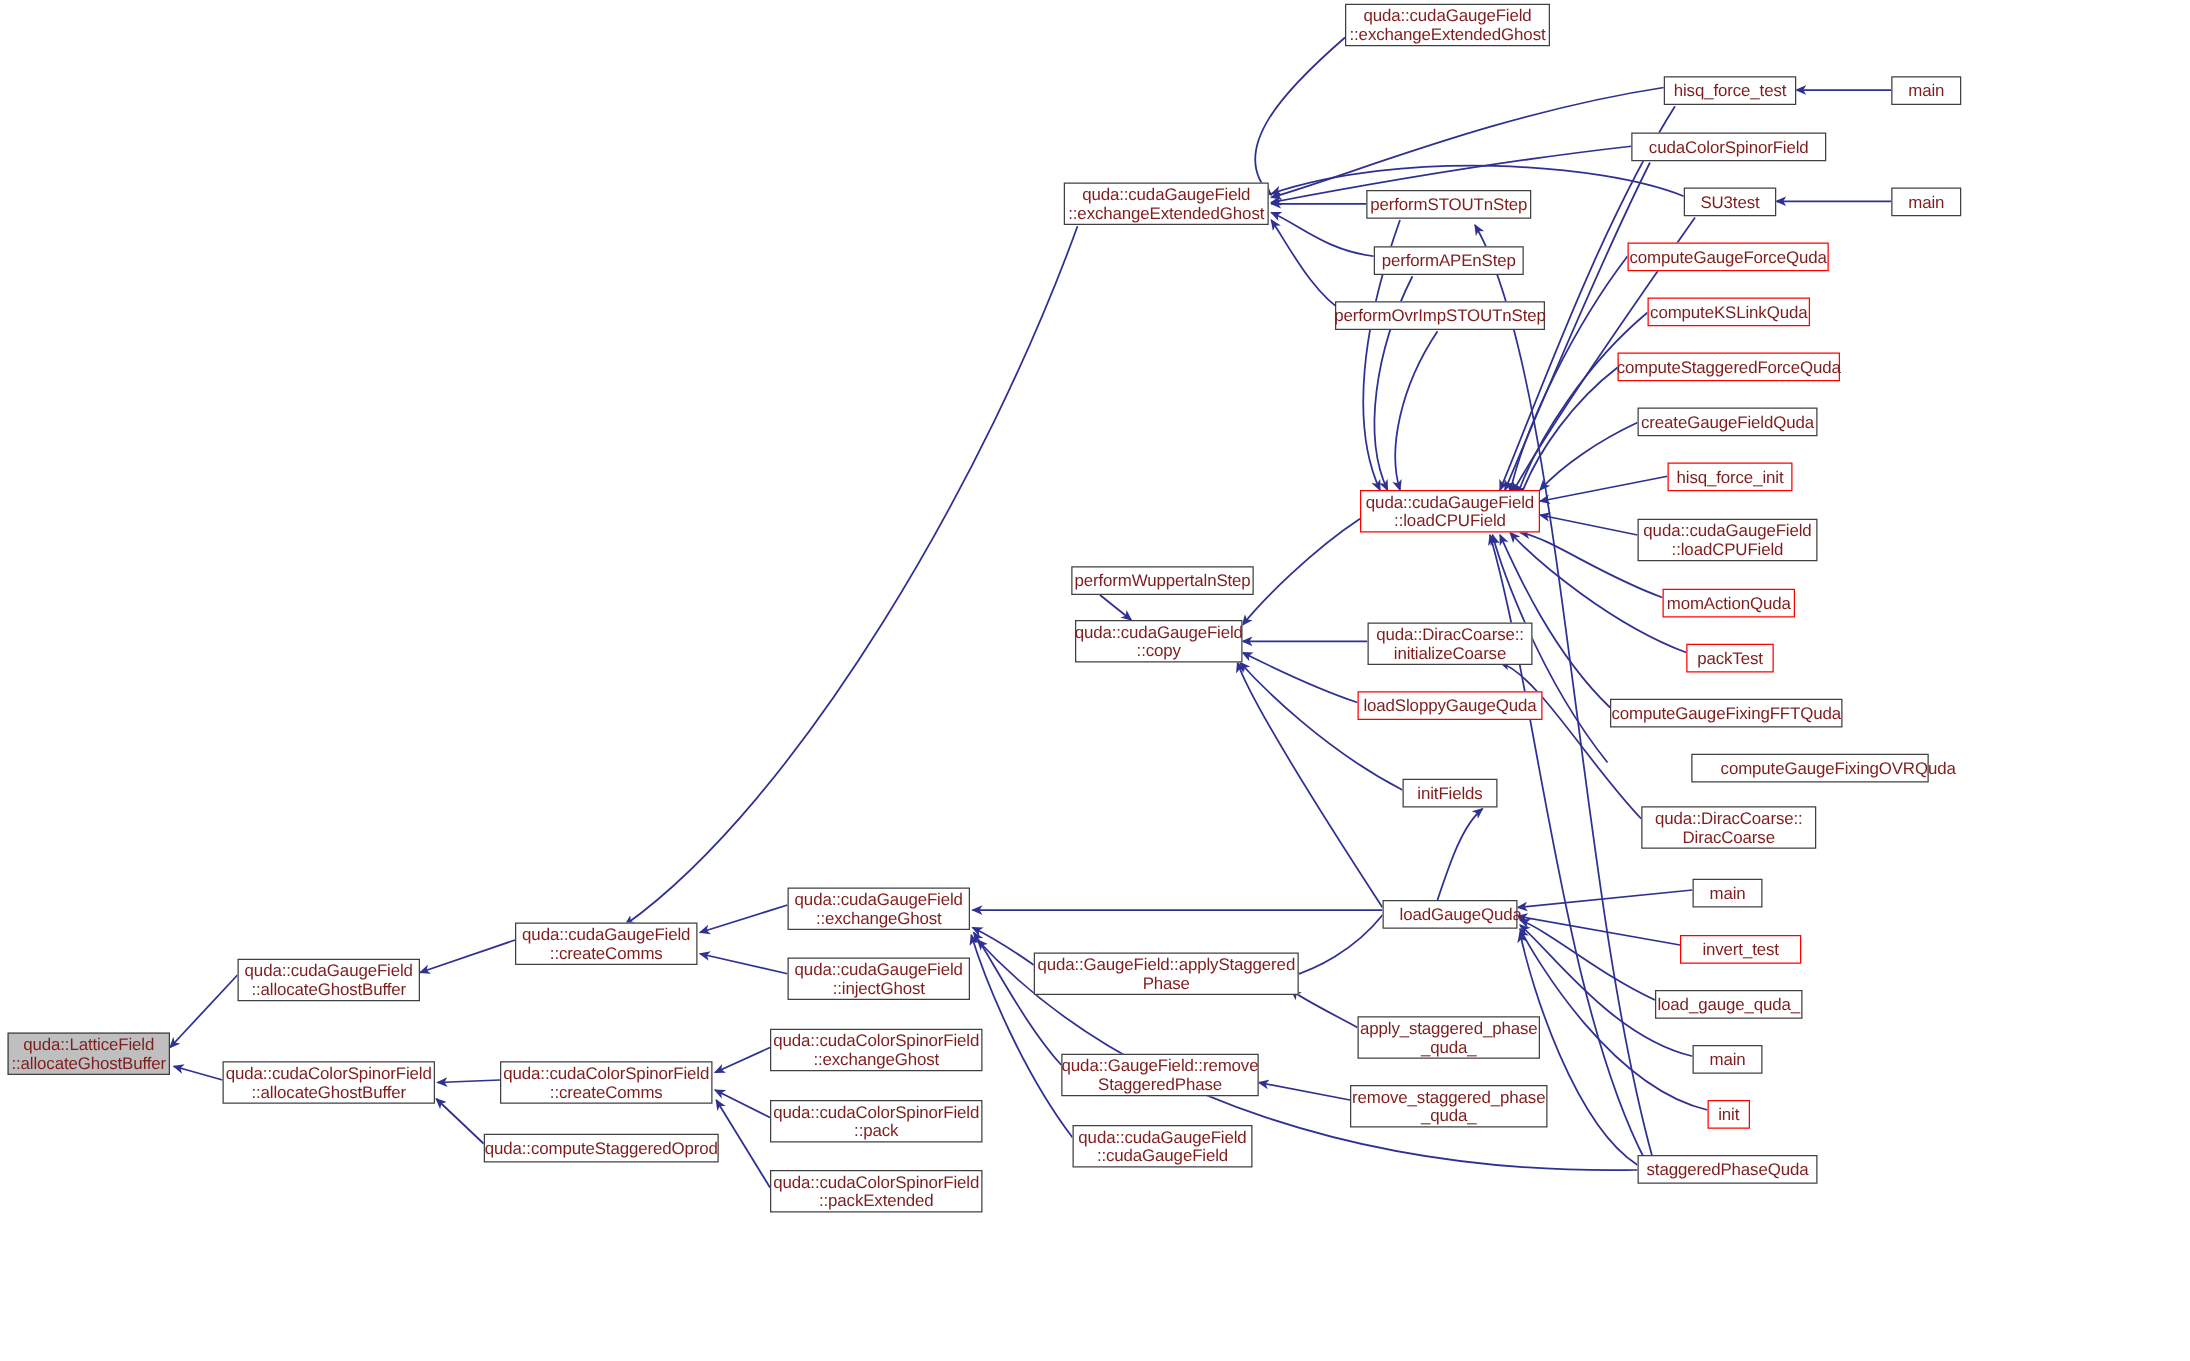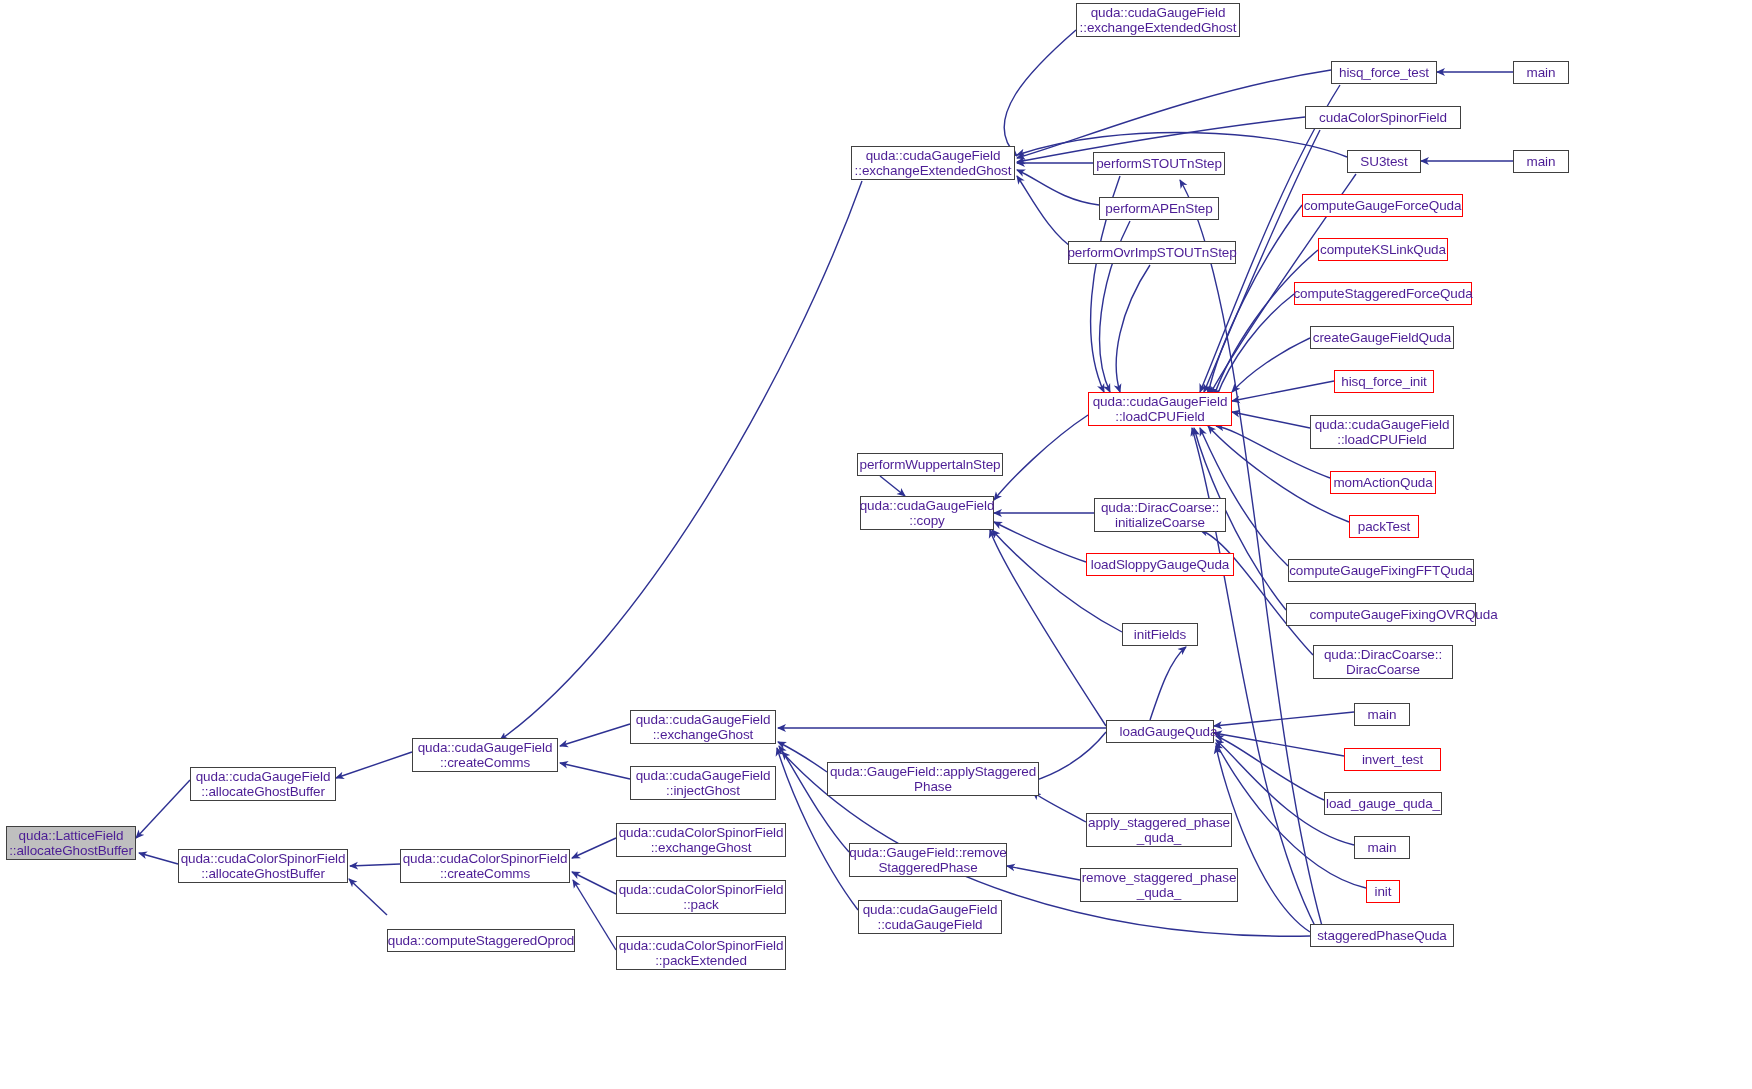--- a/index.html
+++ b/index.html
@@ -13,21 +13,21 @@
   svg#edges{position:absolute;left:0;top:0;width:1752px;height:1089px;overflow:visible;}
   .node{
     position:absolute;
     box-sizing:border-box;
     background:#ffffff;
     border:1px solid #404040;
     display:flex;align-items:center;justify-content:center;
     text-align:center;
     font-size:13.5px;
     line-height:15px;
-    color:#4c1d95;
+    color:#7f1d1d;
     white-space:pre-line;
     letter-spacing:-0.1px;
     z-index:5;
   }
   .node.red{border:1px solid #ff0000;}
   .node.filled{background:#bfbfbf;border:1px solid #404040;}
   .node span{display:block;padding:0 3px;}
 </style>
 </head>
 <body>
@@ -106,21 +106,21 @@
       <div class="node filled" style="left: 6px; top: 826px; width: 130px; height: 34px;"><span>quda::LatticeField
 ::allocateGhostBuffer</span></div>
       <div class="node" style="left: 190px; top: 767px; width: 146px; height: 34px;"><span>quda::cudaGaugeField
 ::allocateGhostBuffer</span></div>
       <div class="node" style="left: 178px; top: 849px; width: 170px; height: 34px;"><span>quda::cudaColorSpinorField
 ::allocateGhostBuffer</span></div>
       <div class="node" style="left: 412px; top: 738px; width: 146px; height: 34px;"><span>quda::cudaGaugeField
 ::createComms</span></div>
       <div class="node" style="left: 400px; top: 849px; width: 170px; height: 34px;"><span>quda::cudaColorSpinorField
 ::createComms</span></div>
-      <div class="node" style="left: 387px; top: 907px; width: 188px; height: 23px; margin-top: 22px;"><span>quda::computeStaggeredOprod</span></div>
+      <div class="node" style="left: 387px; top: 907px; width: 188px; height: 23px;"><span>quda::computeStaggeredOprod</span></div>
       <div class="node" style="left: 630px; top: 710px; width: 146px; height: 34px;"><span>quda::cudaGaugeField
 ::exchangeGhost</span></div>
       <div class="node" style="left: 630px; top: 766px; width: 146px; height: 34px;"><span>quda::cudaGaugeField
 ::injectGhost</span></div>
       <div class="node" style="left: 616px; top: 823px; width: 170px; height: 34px;"><span>quda::cudaColorSpinorField
 ::exchangeGhost</span></div>
       <div class="node" style="left: 616px; top: 880px; width: 170px; height: 34px;"><span>quda::cudaColorSpinorField
 ::pack</span></div>
       <div class="node" style="left: 616px; top: 936px; width: 170px; height: 34px;"><span>quda::cudaColorSpinorField
 ::packExtended</span></div>
@@ -159,21 +159,21 @@
       <div class="node red" style="left: 1302px; top: 194px; width: 161px; height: 23px;"><span>computeGaugeForceQuda</span></div>
       <div class="node red" style="left: 1318px; top: 238px; width: 130px; height: 23px;"><span>computeKSLinkQuda</span></div>
       <div class="node red" style="left: 1294px; top: 282px; width: 178px; height: 23px;"><span>computeStaggeredForceQuda</span></div>
       <div class="node" style="left: 1310px; top: 326px; width: 144px; height: 23px;"><span>createGaugeFieldQuda</span></div>
       <div class="node red" style="left: 1334px; top: 370px; width: 100px; height: 23px;"><span>hisq_force_init</span></div>
       <div class="node" style="left: 1310px; top: 415px; width: 144px; height: 34px;"><span>quda::cudaGaugeField
 ::loadCPUField</span></div>
       <div class="node red" style="left: 1330px; top: 471px; width: 106px; height: 23px;"><span>momActionQuda</span></div>
       <div class="node red" style="left: 1349px; top: 515px; width: 70px; height: 23px;"><span>packTest</span></div>
       <div class="node" style="left: 1288px; top: 559px; width: 186px; height: 23px;"><span>computeGaugeFixingFFTQuda</span></div>
-      <div class="node" style="left: 1286px; top: 603px; width: 190px; height: 23px; padding-left: 45px;"><span>computeGaugeFixingOVRQuda</span></div>
+      <div class="node" style="left: 1353px; top: 603px; width: 190px; height: 23px; padding-left: 45px;"><span>computeGaugeFixingOVRQuda</span></div>
       <div class="node" style="left: 1313px; top: 645px; width: 140px; height: 34px;"><span>quda::DiracCoarse::
 DiracCoarse</span></div>
       <div class="node" style="left: 1354px; top: 703px; width: 56px; height: 23px;"><span>main</span></div>
       <div class="node red" style="left: 1344px; top: 748px; width: 97px; height: 23px;"><span>invert_test</span></div>
       <div class="node" style="left: 1324px; top: 792px; width: 118px; height: 23px;"><span>load_gauge_quda_</span></div>
       <div class="node" style="left: 1354px; top: 836px; width: 56px; height: 23px;"><span>main</span></div>
       <div class="node red" style="left: 1366px; top: 880px; width: 34px; height: 23px;"><span>init</span></div>
       <div class="node" style="left: 1310px; top: 924px; width: 144px; height: 23px;"><span>staggeredPhaseQuda</span></div>
     </div>
 </div>

